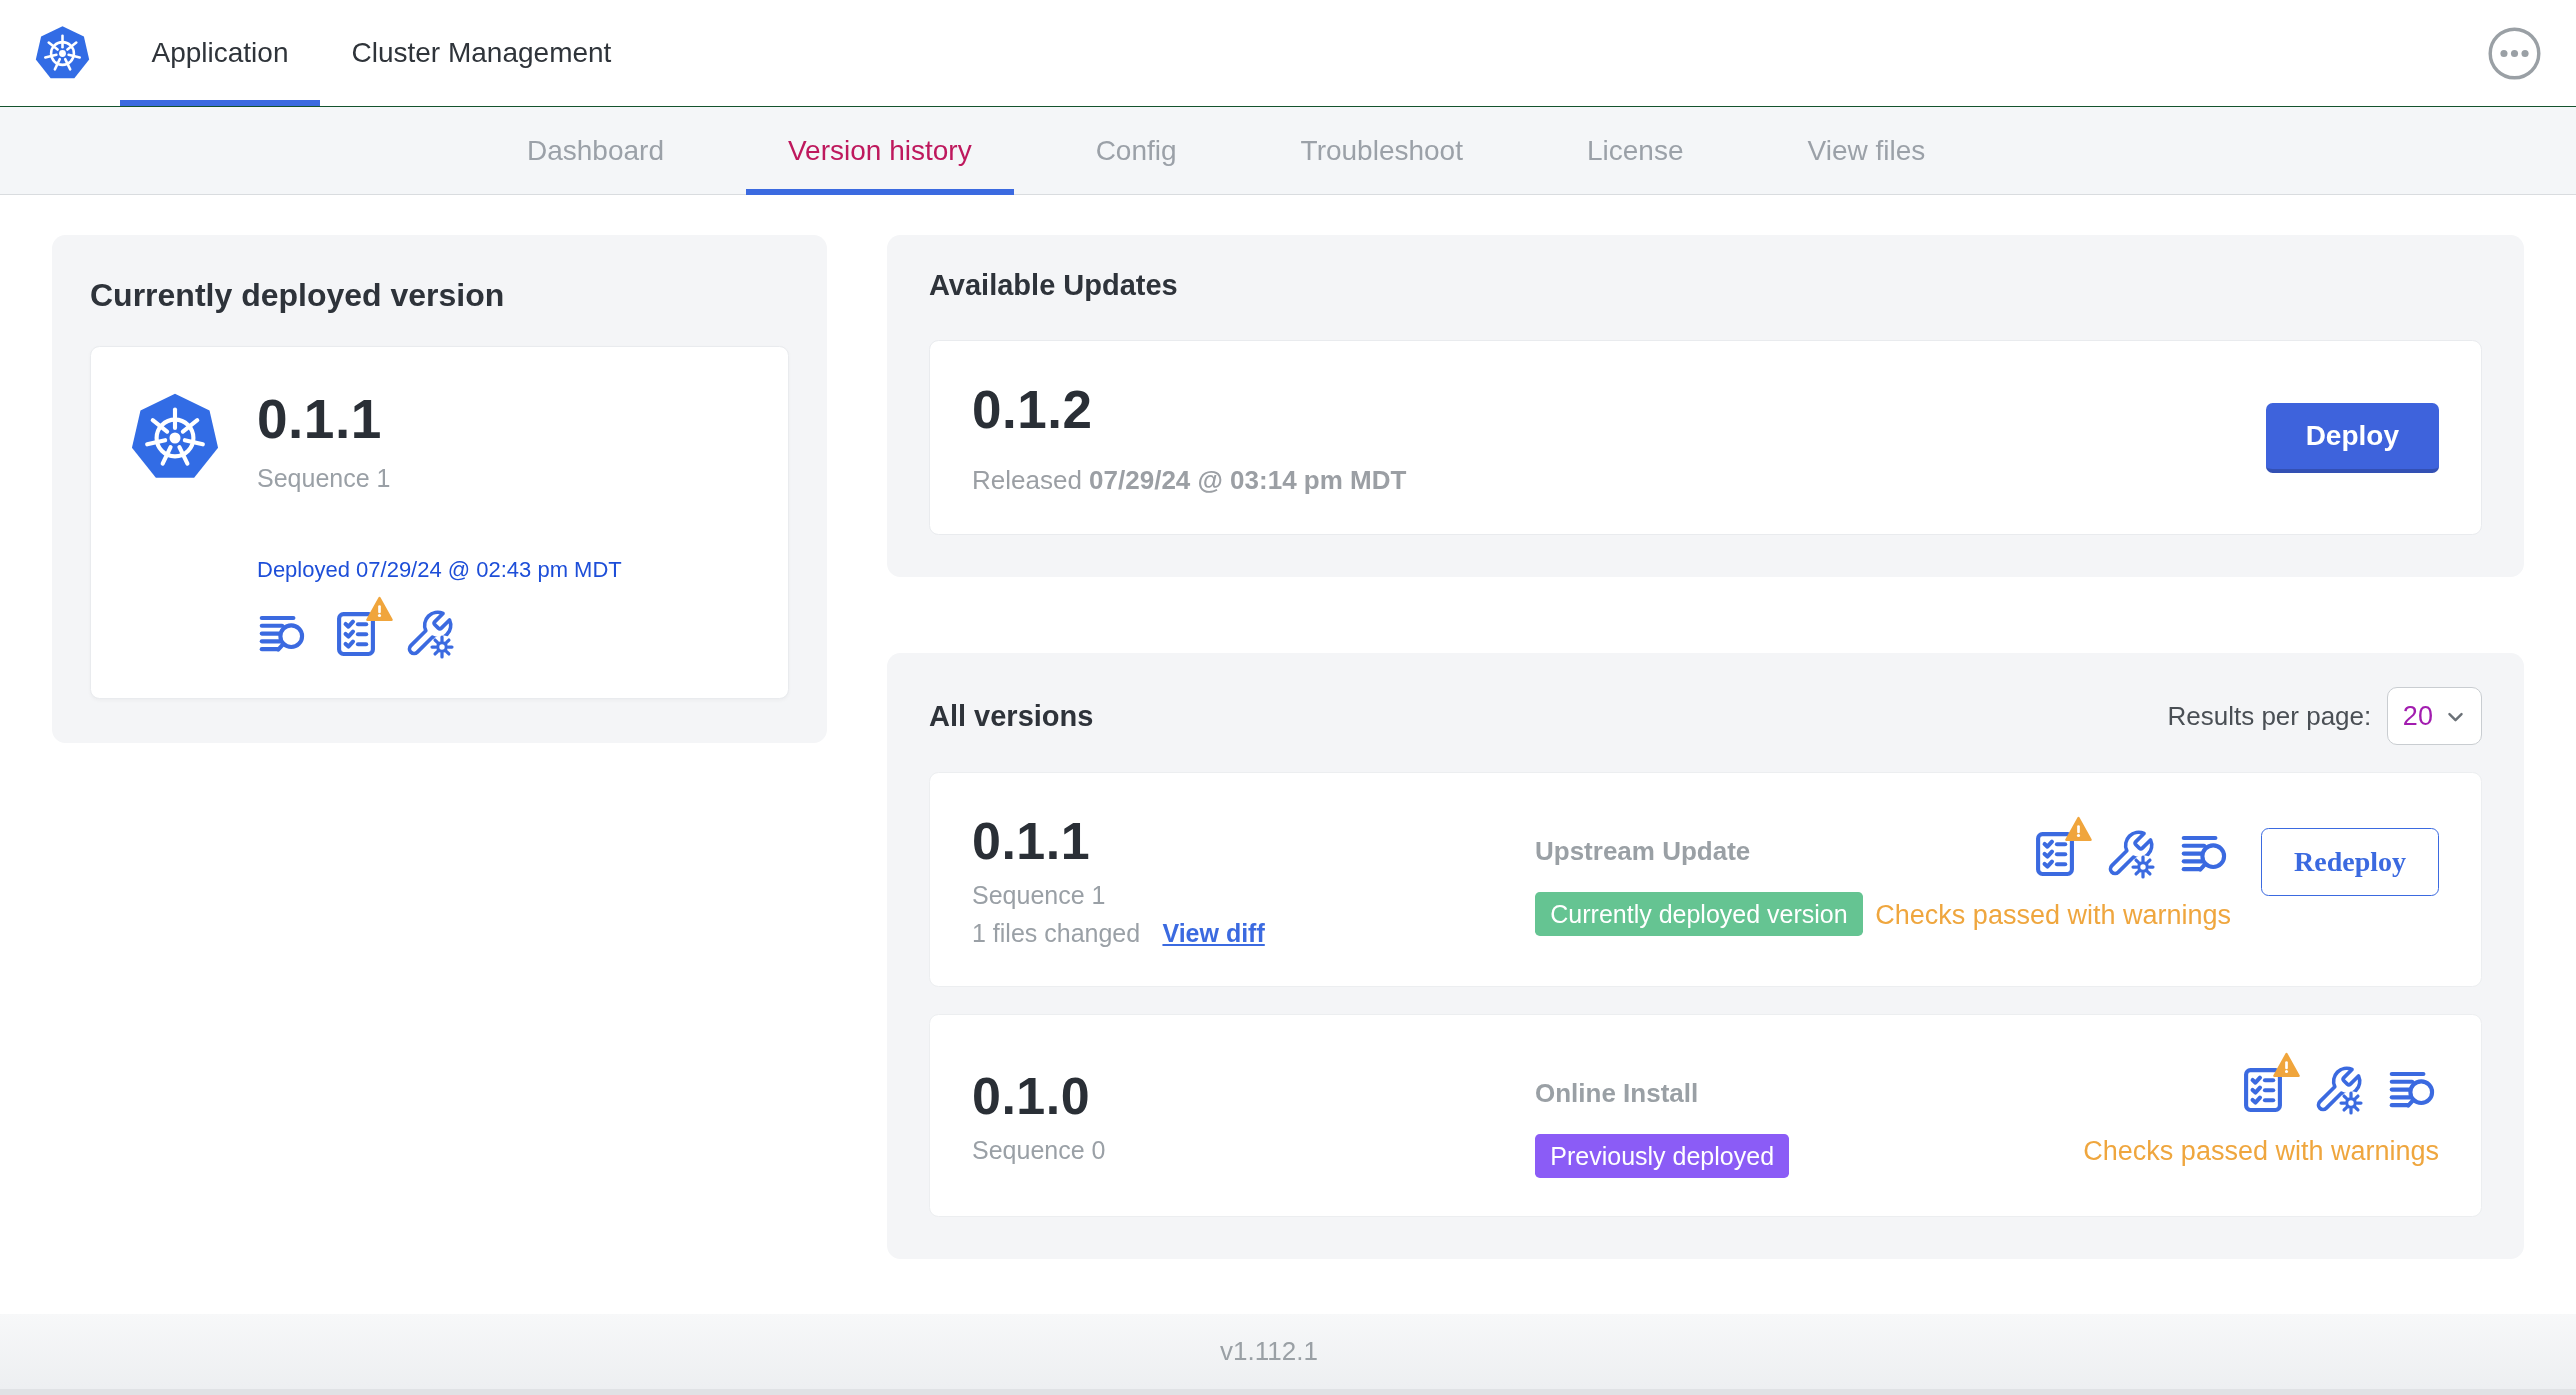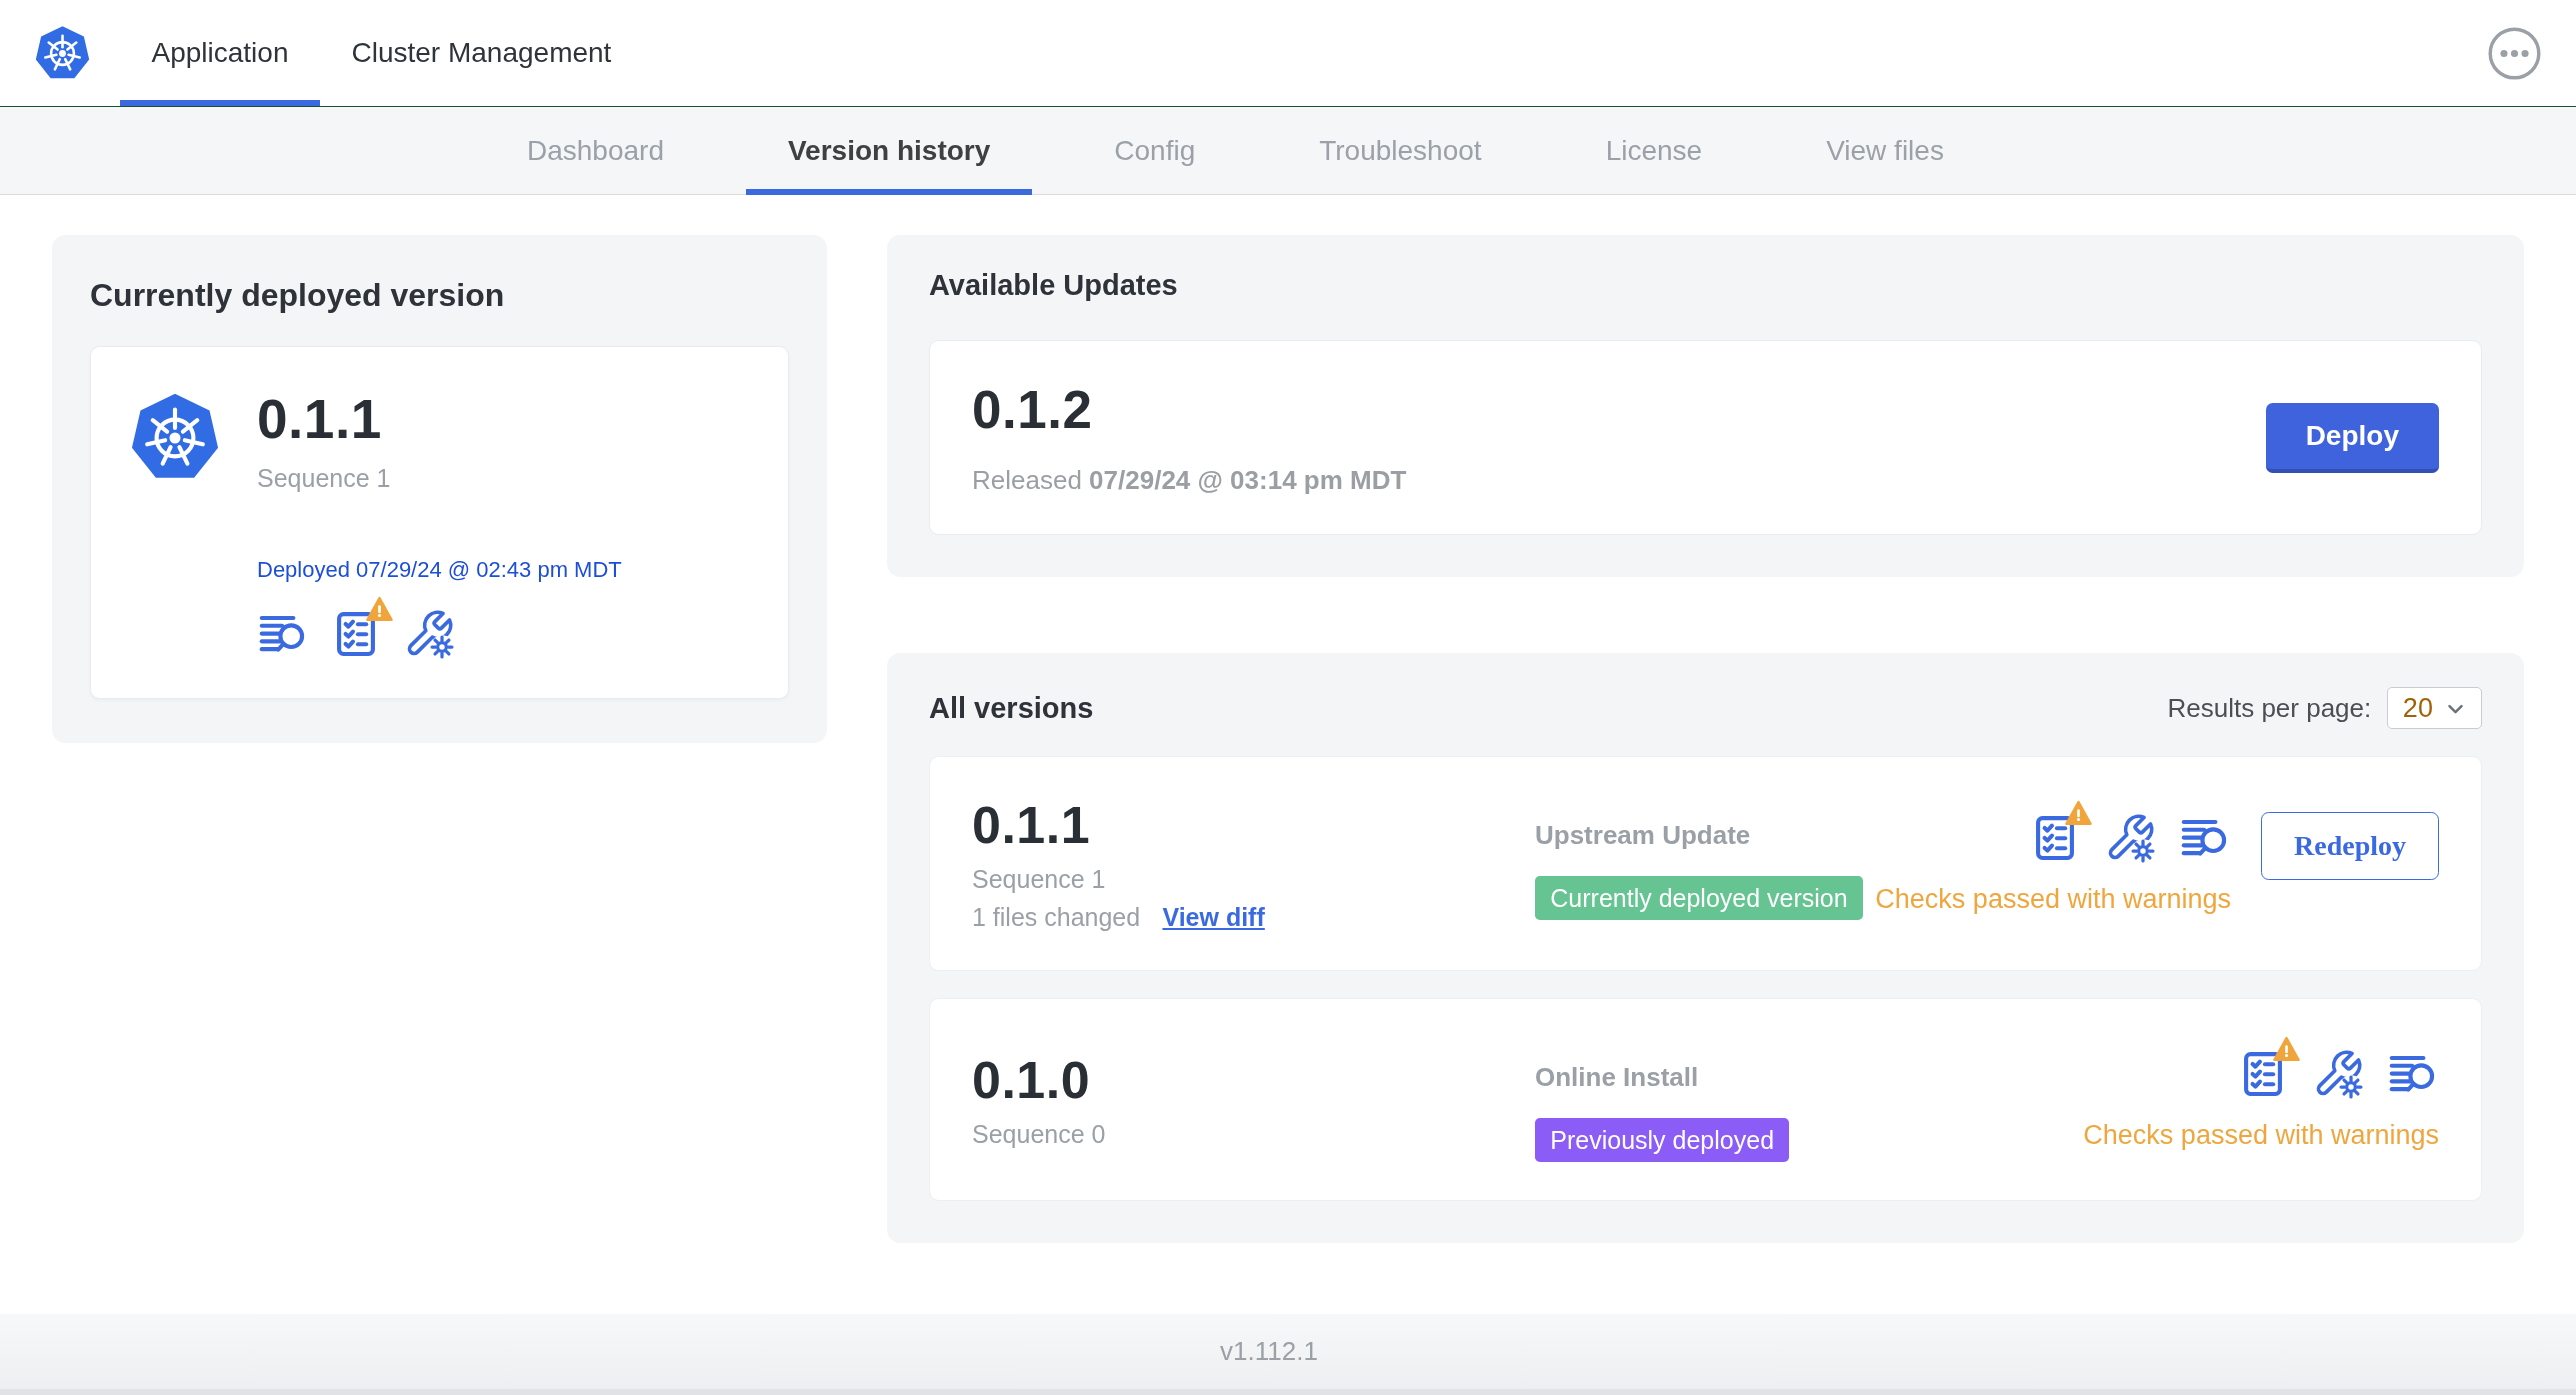--- a/index.html
+++ b/index.html
@@ -30,21 +30,21 @@
 
   
   .subnav {
     height:88px; background:#f4f6f8; border-bottom:1px solid #d9dcdf;
     display:flex; align-items:stretch; padding-left:485px; flex:0 0 auto;
   }
   .sub-tab {
     position:relative; display:flex; align-items:center; padding:0 42px; margin-right:40px;
     font-size:28px; color:#9ba1a8; cursor:pointer; white-space:nowrap;
   }
-  .sub-tab.active { color:#404040; font-weight:700; }
+  .sub-tab.active { color:#be185d; font-weight:400; }
   .sub-tab.active::after {
     content:""; position:absolute; left:0; right:0; bottom:-1px; height:5.7px; background:#3b6ae0;
   }
 
   
   .main { flex:1 1 auto; display:flex; padding:40px 52px 0 52px; gap:60px; background:#ffffff; }
   .card { background:#f4f5f7; border-radius:13.4px; }
 
   .left-col { width:775px; flex:0 0 auto; }
   .current-card { padding:36px 38px 44px 38px; }
@@ -75,22 +75,22 @@
     margin-left:auto; background:#3e63dc; border:none; border-bottom:4.8px solid #3350b4;
     border-radius:6.7px; color:#ffffff; font-size:28px; font-weight:700;
     font-family:inherit; padding:17px 40px; cursor:pointer;
   }
 
   .versions-card { margin-top:76px; padding:34px 42px 42px 42px; }
   .versions-head { display:flex; align-items:center; }
   .rpp { margin-left:auto; display:flex; align-items:center; }
   .rpp-label { font-size:26px; color:#4a4f55; margin-right:15.3px; }
   .rpp-select {
-    background:#ffffff; border:1px solid #c9cdd1; border-radius:5px; height:42px; min-width:92px;
-    display:flex; align-items:center; padding:0 11.5px 0 15.3px; font-size:27px; color:#a16207; cursor:pointer;
+    background:#ffffff; border:1px solid #c9cdd1; border-radius:10px; height:58px; min-width:92px;
+    display:flex; align-items:center; padding:0 11.5px 0 15.3px; font-size:27px; color:#a21caf; cursor:pointer;
   }
   .rpp-select svg { margin-left:7.6px; }
 
   .version-row {
     margin-top:27px; background:#ffffff; border:1px solid #eceef0; border-radius:9.5px;
     padding:38px 42px; display:grid; grid-template-columns:563px 1fr auto; align-items:center;
   }
   .vr-left .ver-big { font-size:52px; }
   .files-line { font-size:25px; color:#9aa0a6; margin-top:9.5px; }
   .view-diff { color:#3b6ae0; font-weight:600; text-decoration:underline; margin-left:15.3px; cursor:pointer; }

